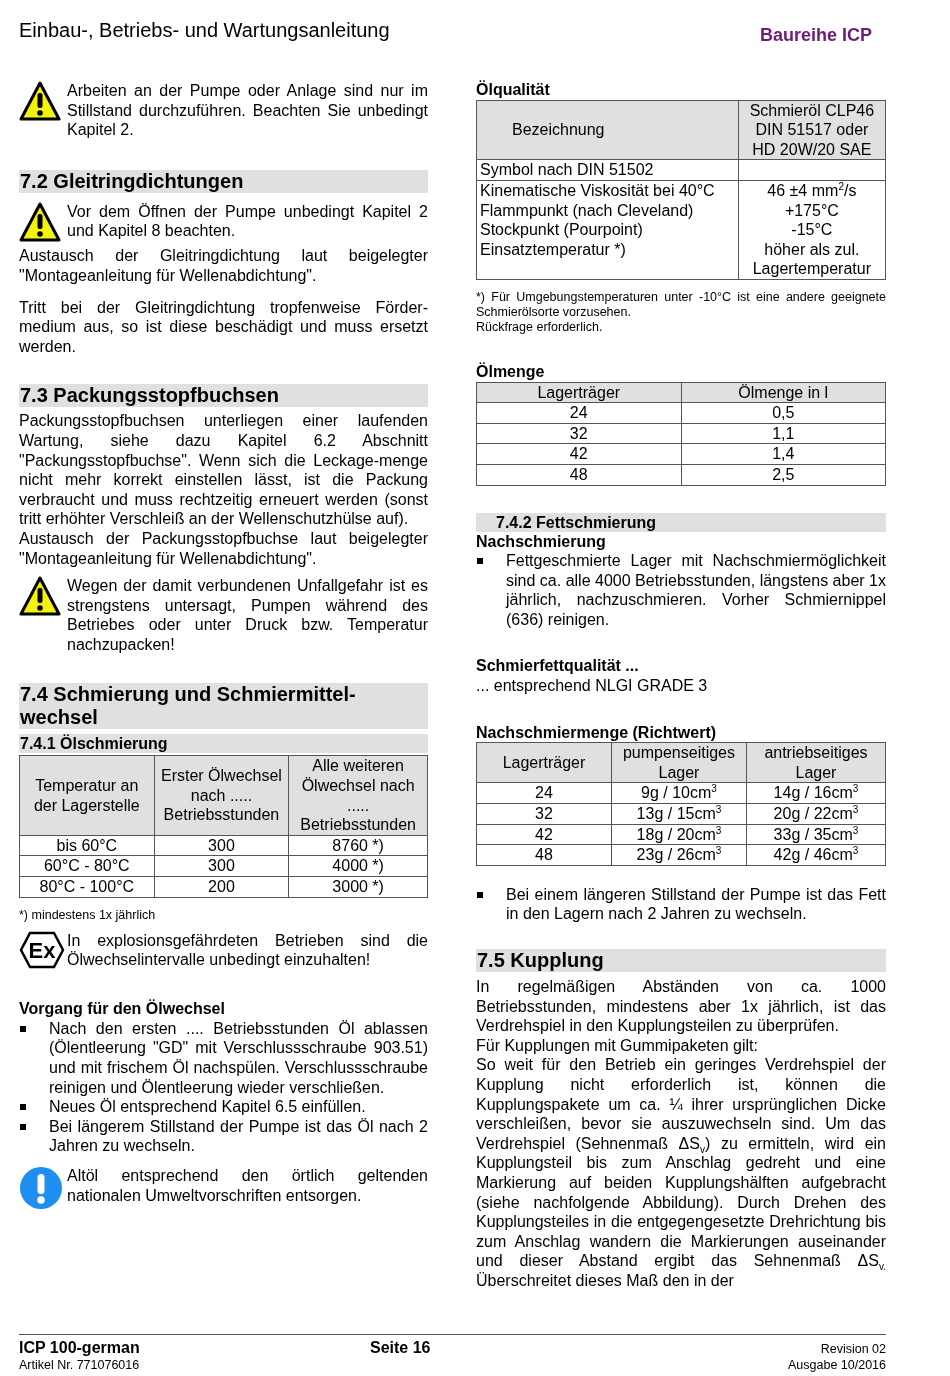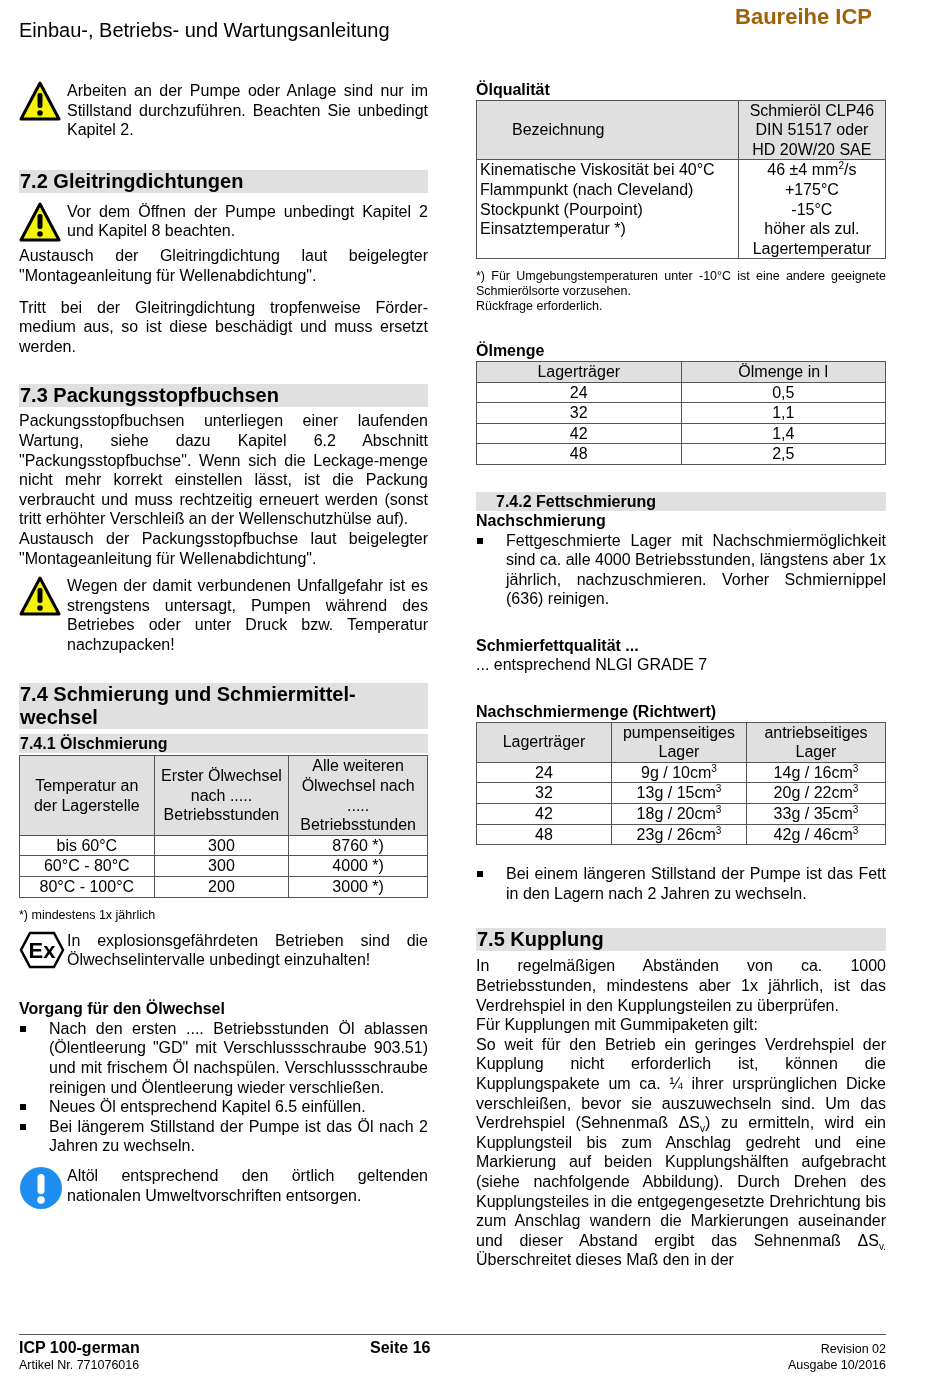--- a/index.html
+++ b/index.html
@@ -1,19 +1,19 @@
 <!DOCTYPE html>
 <html><head>
 <meta charset="utf-8">
 <style>
   html, body { margin: 0; padding: 0; background: #fff; }
   body { width: 950px; height: 1376px; position: relative; overflow: hidden;
          font-family: "Liberation Sans", sans-serif; color: #000; font-size: 16px; line-height: 19.6px; }
   .hdr-left { position: absolute; left: 19px; top: 18px; font-size: 20px; line-height: 24px; }
-  .hdr-right { position: absolute; right: 78px; top: 3px; font-size: 22px; font-weight: bold; color: #a16207; line-height: 28px; }
+  .hdr-right { position: absolute; right: 78px; top: 21px; font-size: 18px; font-weight: bold; color: #701a75; line-height: 28px; }
   .col { position: absolute; top: 80px; }
   .col-left { left: 19px; width: 409px; }
   .col-right { left: 476px; width: 410px; }
   .just { text-align: justify; }
   .h2 { background: #e0e0e0; font-weight: bold; font-size: 20px; line-height: 23px; padding: 0 1px; }
   .h3 { background: #e0e0e0; font-weight: bold; font-size: 16px; line-height: 19px; padding: 0 1px; }
   .bold { font-weight: bold; }
   .note { display: flex; align-items: flex-start; }
   .note .ico { width: 48px; flex: 0 0 48px; }
   .note .txt { flex: 1; text-align: justify; }
@@ -139,20 +139,24 @@
 
 <div class="col col-right">
   <div class="bold" style="margin-top:0px;">Ölqualität</div>
   <table>
     <tbody>
         <tr>
       <th class="l" style="width:64%;padding-left:35px;">Bezeichnung</th>
       <th class="c">Schmieröl CLP46 DIN 51517 oder HD 20W/20 SAE</th>
     </tr>
     <tr>
+      <td class="l">Symbol nach DIN 51502</td>
+      <td class="c"></td>
+    </tr>
+    <tr>
       <td class="l" style="vertical-align:top;">
         <div>Kinematische Viskosität bei 40°C</div>
         <div>Flammpunkt (nach Cleveland)</div>
         <div>Stockpunkt (Pourpoint)</div>
         <div>Einsatztemperatur *)</div>
       </td>
       <td class="c" style="vertical-align:top;">
         <div><span>46 ±4 mm</span><sup>2</sup><span>/s</span></div>
         <div>+175°C</div>
         <div>-15°C</div>
@@ -190,21 +194,21 @@
   </tbody>
     </table>
 
   <div class="h3" style="margin-top:27px;padding-left:20px;">7.4.2 Fettschmierung</div>
   <div class="bold">Nachschmierung</div>
   <ul class="ul">
     <li>Fettgeschmierte Lager mit Nachschmiermöglichkeit sind ca. alle 4000 Betriebsstunden, längstens aber 1x jährlich, nachzuschmieren. Vorher Schmiernippel (636) reinigen.</li>
   </ul>
 
   <div class="bold" style="margin-top:27px;">Schmierfettqualität ...</div>
-  <div>... entsprechend NLGI GRADE 7</div>
+  <div>... entsprechend NLGI GRADE 3</div>
 
   <div class="bold" style="margin-top:27px;">Nachschmiermenge (Richtwert)</div>
   <table>
     <tbody>
         <tr>
       <th class="c" style="width:33%;">Lagerträger</th>
       <th class="c" style="width:33%;margin-top:24px;">pumpenseitiges Lager</th>
       <th class="c">antriebseitiges Lager</th>
     </tr>
     <tr>

